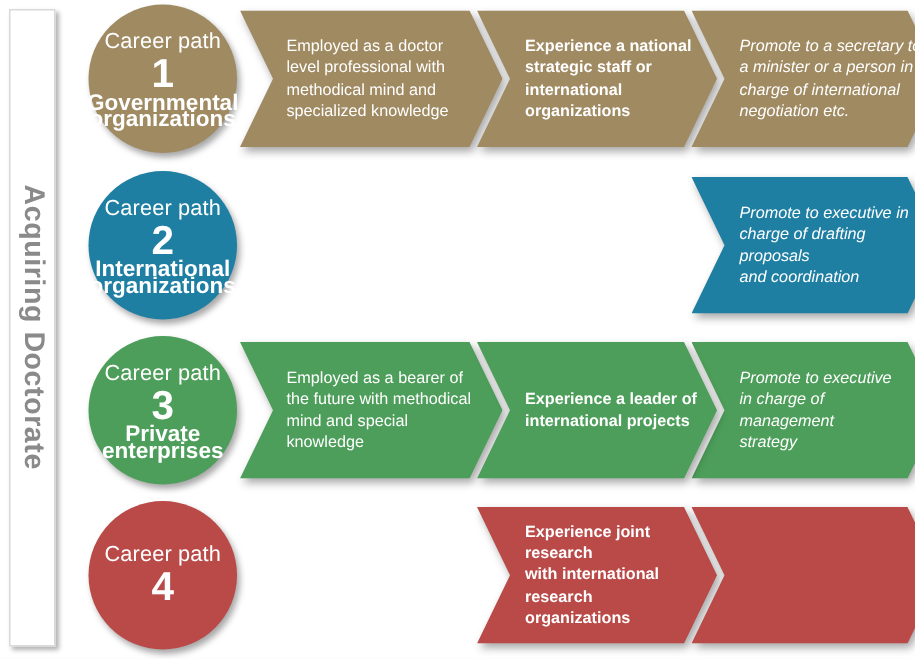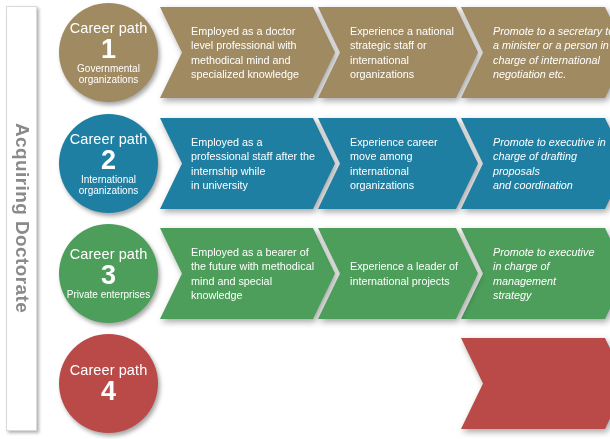--- a/index.html
+++ b/index.html
@@ -86,23 +86,23 @@
     letter-spacing: 0.1px;
   }
   .badge-number {
     font-size: 27px;
     font-weight: bold;
     line-height: 28px;
     margin-top: -1px;
     margin-bottom: 0px;
   }
   .badge-sub {
-    font-size: 10px;
+    font-size: 15px;
     line-height: 11.5px;
-    font-weight: normal;
+    font-weight: bold;
   }
 
   
   .chev-strip {
     position: absolute;
     left: 116px;
     top: 6px;
     width: 467px;
     height: 118px;
   }
@@ -124,21 +124,21 @@
     position: relative;
     z-index: 2;
     color: #ffffff;
     font-size: 10.8px;
     line-height: 14.2px;
     padding-left: 32px;
     padding-right: 12px;
     white-space: pre-line;
   }
   .chev-a { left: 0px;   width: 175px; }
-  .chev-b { left: 158px; width: 160px; }
+  .chev-b { left: 158px; width: 160px; font-weight: bold; }
   .chev-c { left: 301px; width: 166px; }
 
   .chev-a .chev-text { padding-left: 31px; }
   .chev-b .chev-text { padding-left: 32px; }
   .chev-c .chev-text { padding-left: 32px; font-style: italic; }
 </style>
 </head>
 <body>
 
 <div id="canvas">
@@ -185,37 +185,20 @@
   </div>
 
   <div class="row row-1">
     <div class="badge" style="background:#1e7fa3">
       <div class="badge-title">Career path</div>
       <div class="badge-number">2</div>
       <div class="badge-sub">International
 organizations</div>
     </div>
     <div class="chev-strip">
-      <div class="chev chev-a">
-        <svg class="chev-body" viewBox="0 0 175 91" preserveAspectRatio="none">
-          <path d="M0,0 L153,0 L175,45.5 L153,91 L0,91 L22,45.5 Z" fill="#1e7fa3"></path>
-        </svg>
-        <div class="chev-text">Employed as a
-professional staff after the
-internship while
-in university</div>
-      </div>
-      <div class="chev chev-b">
-        <svg class="chev-body" viewBox="0 0 160 91" preserveAspectRatio="none">
-          <path d="M0,0 L138,0 L160,45.5 L138,91 L0,91 L22,45.5 Z" fill="#1e7fa3"></path>
-        </svg>
-        <div class="chev-text">Experience career
-move among international
-organizations</div>
-      </div>
       <div class="chev chev-c">
         <svg class="chev-body" viewBox="0 0 166 91" preserveAspectRatio="none">
           <path d="M0,0 L144,0 L166,45.5 L144,91 L0,91 L22,45.5 Z" fill="#1e7fa3"></path>
         </svg>
         <div class="chev-text">Promote to executive in
 charge of drafting proposals
 and coordination</div>
       </div>
     </div>
   </div>
@@ -254,20 +237,28 @@
       </div>
     </div>
   </div>
 
   <div class="row row-3">
     <div class="badge" style="background:#b94a48">
       <div class="badge-title">Career path</div>
       <div class="badge-number">4</div>
     </div>
     <div class="chev-strip">
+      <div class="chev chev-b">
+        <svg class="chev-body" viewBox="0 0 160 91" preserveAspectRatio="none">
+          <path d="M0,0 L138,0 L160,45.5 L138,91 L0,91 L22,45.5 Z" fill="#b94a48"></path>
+        </svg>
+        <div class="chev-text">Experience joint research
+with international
+research organizations</div>
+      </div>
       <div class="chev chev-c">
         <svg class="chev-body" viewBox="0 0 166 91" preserveAspectRatio="none">
           <path d="M0,0 L144,0 L166,45.5 L144,91 L0,91 L22,45.5 Z" fill="#b94a48"></path>
         </svg>
       </div>
     </div>
   </div>
 
 </div>
 

